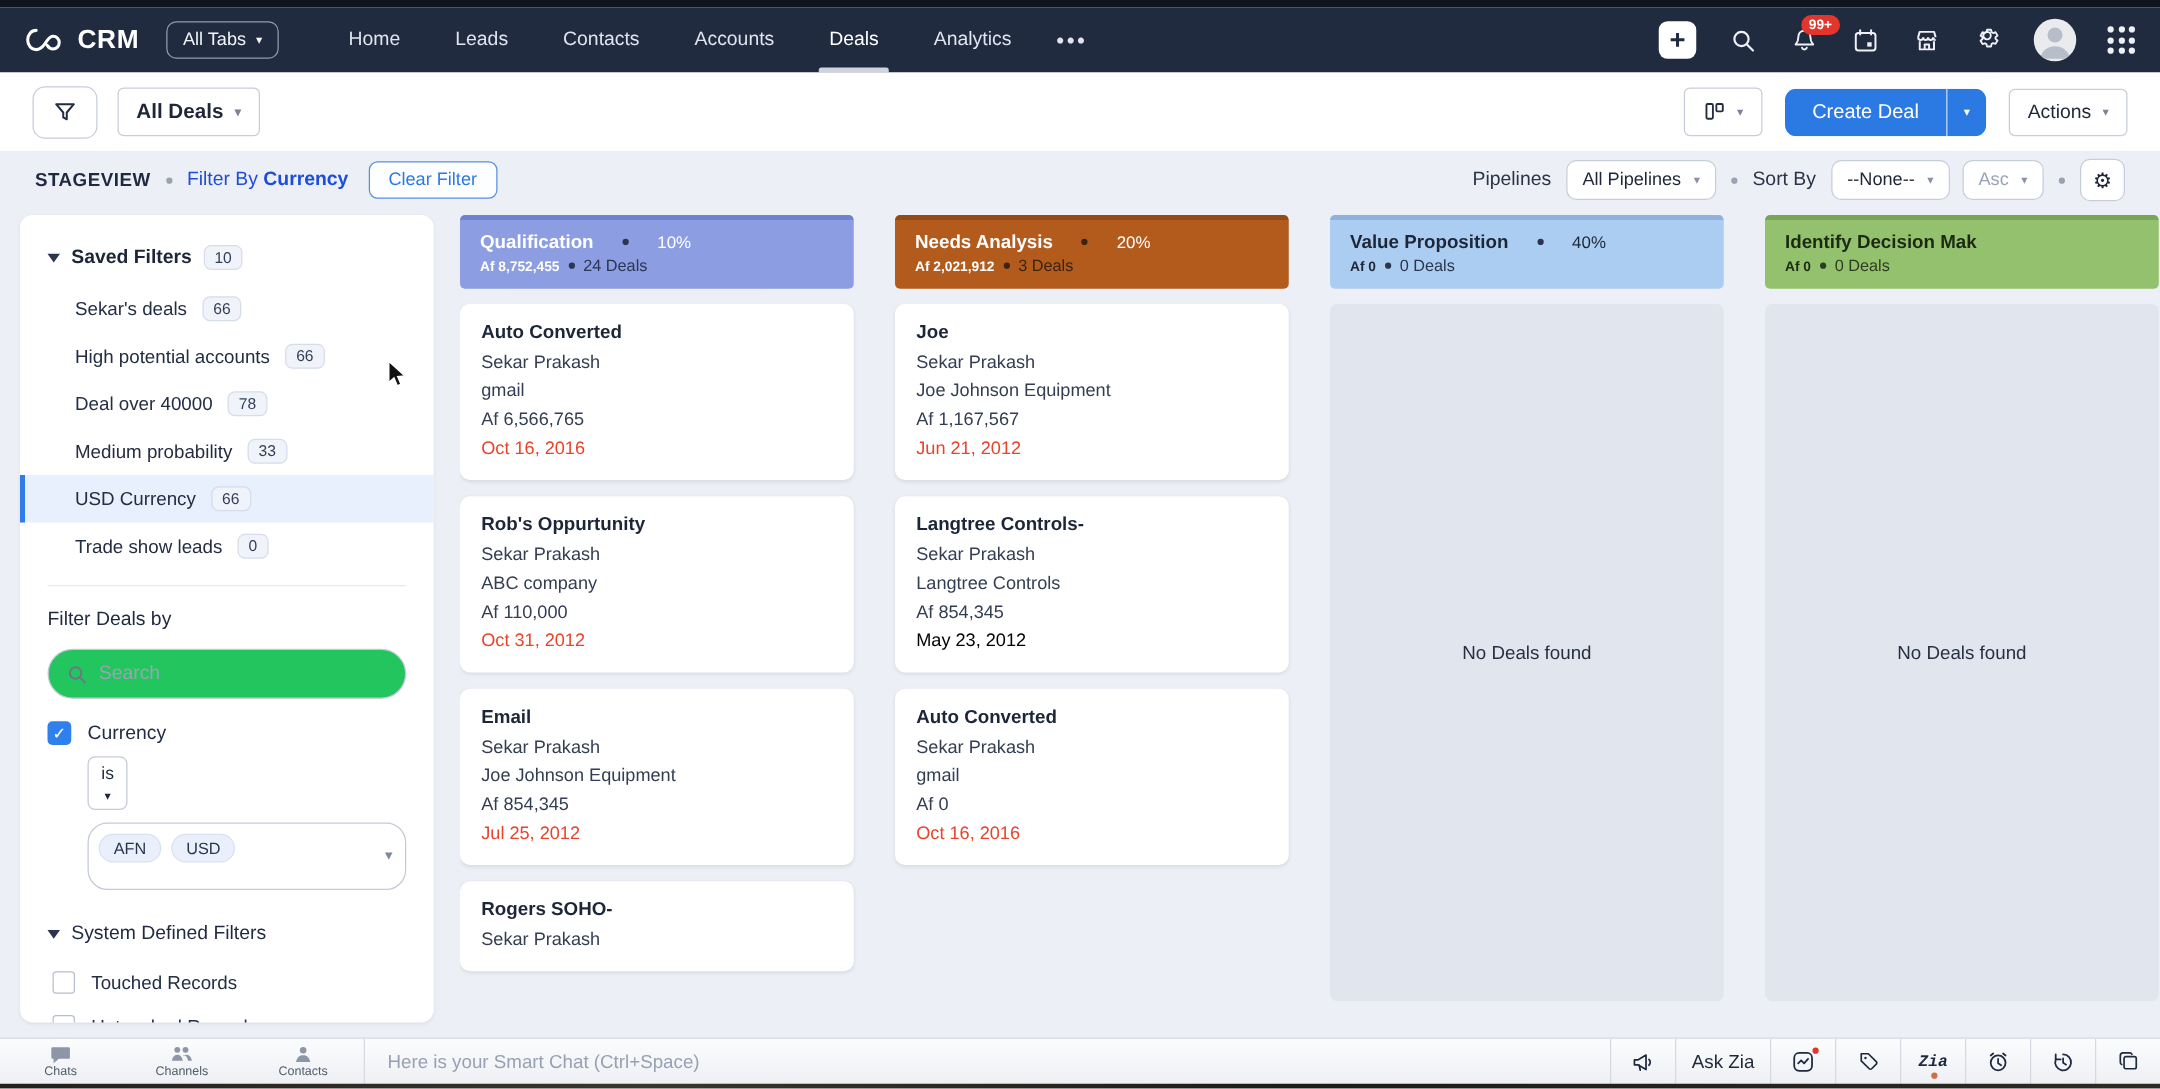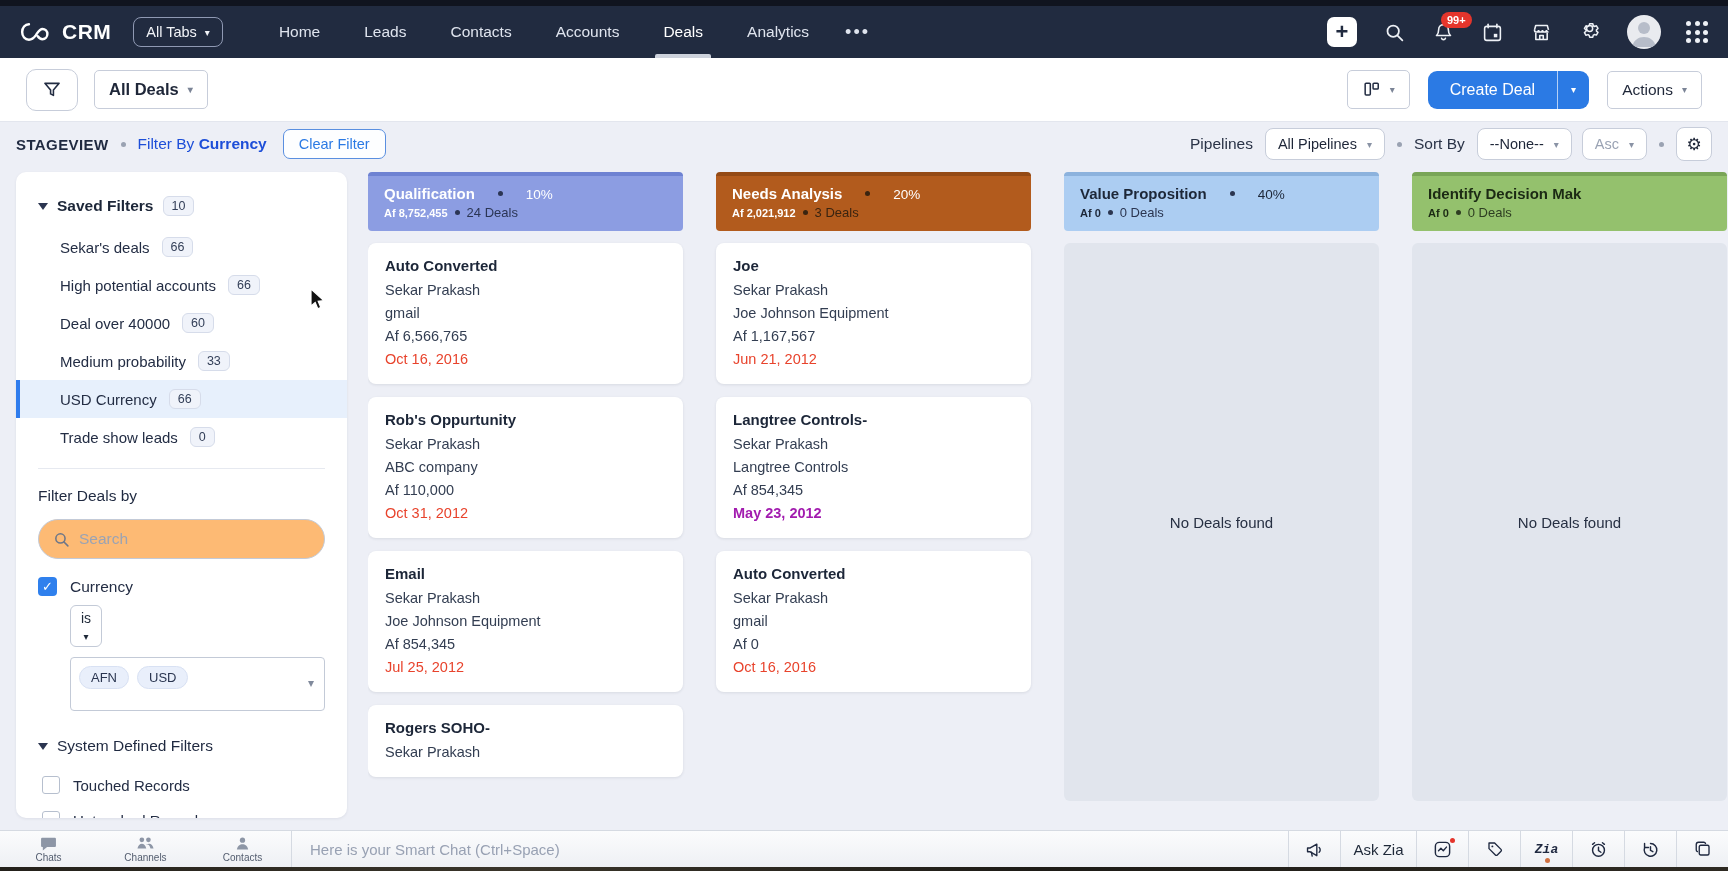--- a/index.html
+++ b/index.html
@@ -48,21 +48,21 @@
   .module-btn { font-weight:700; font-size:16.5px; }
   .toolbar-right { margin-left:auto; display:flex; align-items:center; gap:18px; }
   .view-btn { padding:9px 14px; }
   .split-btn { display:flex; border-radius:9px; overflow:hidden; cursor:pointer; }
   .split-main { background:#2b7ae4; color:#fff; font-size:16px; font-weight:500; padding:10px 22px; }
   .split-arrow { background:#2b7ae4; color:#fff; padding:10px 13px; border-left:1px solid rgba(255,255,255,.65);
                  display:flex; align-items:center; }
 
   
   .subheader { position:absolute; top:122px; left:0; right:0; height:44px; display:flex;
-               align-items:center; padding:0 16px; }
+               align-items:center; padding:0 28px; }
   .stageview { font-size:15px; font-weight:700; color:#1f2940; letter-spacing:.4px; }
   .dot-sep { width:5px; height:5px; border-radius:50%; background:#9aa2b2; margin:0 12px; }
   .filterby { font-size:15.5px; color:#1d4ed8; }
   .filterby b { font-weight:700; }
   .clear-filter { margin-left:16px; background:#fdfeff; border:1px solid #5a8fe0; color:#2b7ae4;
                   border-radius:7px; padding:6px 15px; font-size:14.5px; cursor:pointer; }
   .subheader-right { margin-left:auto; display:flex; align-items:center; }
   .sh-label { font-size:15.5px; color:#2a3347; margin-right:12px; }
   .sh-btn { display:inline-flex; align-items:center; gap:10px; background:#fff; border:1px solid #c7cdda;
             border-radius:8px; padding:7px 12px; font-size:14.5px; color:#1e2638; cursor:pointer; }
@@ -79,33 +79,33 @@
   .sf-title { font-size:15.5px; font-weight:700; color:#1c2638; }
   .pill { background:#f0f3fa; border:1px solid #d6dcea; border-radius:6px; padding:2px 8px;
           font-size:12.5px; color:#333f58; }
   .sf-item { position:relative; display:flex; align-items:center; gap:12px; height:38px;
              padding-left:44px; font-size:15px; color:#232d44; cursor:pointer; }
   .sf-item.active { background:#e7f0fc; }
   .sf-item.active::before { content:""; position:absolute; left:0; top:0; bottom:0; width:4px; background:#2f7ced; }
   .sb-divider { height:1px; background:#e6e9f0; margin:12px 22px; }
   .fdb-title { padding:6px 22px 14px; font-size:15.5px; color:#1f2940; }
   .search-box { margin:0 22px; height:40px; border:1.5px solid #c3cad7; border-radius:20px;
-                display:flex; align-items:center; gap:9px; padding:0 14px; background:#fdba74; }
+                display:flex; align-items:center; gap:9px; padding:0 14px; background:#22c55e; }
   .search-box input { border:none; outline:none; font-size:15.5px; color:#3a4356; width:200px;
                       font-family:"Liberation Sans", sans-serif; background:transparent; }
   .search-box input::placeholder { color:#9aa3b4; }
   .chk-row { display:flex; align-items:center; gap:13px; margin:18px 22px 0; cursor:pointer; }
   .chk-on { width:19px; height:19px; border-radius:4px; background:#2f80ed; color:#fff; font-size:13px;
             display:flex; align-items:center; justify-content:center; }
   .chk-off { width:18px; height:18px; border-radius:3px; border:1.5px solid #b6bfce; background:#fff; }
   .chk-label { font-size:15.5px; color:#232d44; }
   .is-btn { margin:9px 0 0 54px; display:inline-flex; align-items:center; gap:5px; border:1px solid #c3cad7;
             border-radius:6px; padding:4px 10px; font-size:14px; color:#1e2838; cursor:pointer; background:#fff;flex-direction:column; }
   .multiselect { position:relative; margin:10px 22px 0 54px; height:54px; border:1px solid #c3cad7;
-                 border-radius:4px; background:#fff; padding:8px; display:flex; gap:8px; align-items:flex-start;
+                 border-radius:16px; background:#fff; padding:8px; display:flex; gap:8px; align-items:flex-start;
                  cursor:pointer; }
   .chip { background:#e9effb; border:1px solid #d8e1f3; border-radius:12px; padding:3px 11px;
           font-size:13px; color:#2a3550; }
   .ms-chev { position:absolute; right:10px; top:18px; color:#808a9c; font-size:12px; }
   .sdf-header { display:flex; align-items:center; gap:9px; padding:26px 22px 4px; cursor:pointer; }
   .sdf-title { font-size:15.5px; color:#1f2940; }
   .sys-row { display:flex; align-items:center; gap:13px; margin:17px 22px 0 26px; cursor:pointer; }
   .sys-label { font-size:15px; color:#232d44; }
 
   
@@ -305,21 +305,21 @@
         <div class="sf-item">
           <span>Sekar's deals</span>
           <span class="pill">66</span>
         </div>
         <div class="sf-item">
           <span>High potential accounts</span>
           <span class="pill">66</span>
         </div>
         <div class="sf-item">
           <span>Deal over 40000</span>
-          <span class="pill">60</span>
+          <span class="pill">78</span>
         </div>
         <div class="sf-item">
           <span>Medium probability</span>
           <span class="pill">33</span>
         </div>
         <div class="sf-item active">
           <span>USD Currency</span>
           <span class="pill">66</span>
         </div>
         <div class="sf-item">
@@ -424,21 +424,21 @@
             <div class="line">Sekar Prakash</div>
             <div class="line">Joe Johnson Equipment</div>
             <div class="line">Af 1,167,567</div>
             <div class="date" style="color: rgb(232, 67, 44);">Jun 21, 2012</div>
           </div>
           <div class="kb-card">
             <div class="title">Langtree Controls-</div>
             <div class="line">Sekar Prakash</div>
             <div class="line">Langtree Controls</div>
             <div class="line">Af 854,345</div>
-            <div class="date" style="color: #a21caf; font-weight: bold;">May 23, 2012</div>
+            <div class="date" style="color: #000000;">May 23, 2012</div>
           </div>
           <div class="kb-card">
             <div class="title">Auto Converted</div>
             <div class="line">Sekar Prakash</div>
             <div class="line">gmail</div>
             <div class="line">Af 0</div>
             <div class="date" style="color: rgb(232, 67, 44);">Oct 16, 2016</div>
           </div>
         </div>
       </div>

